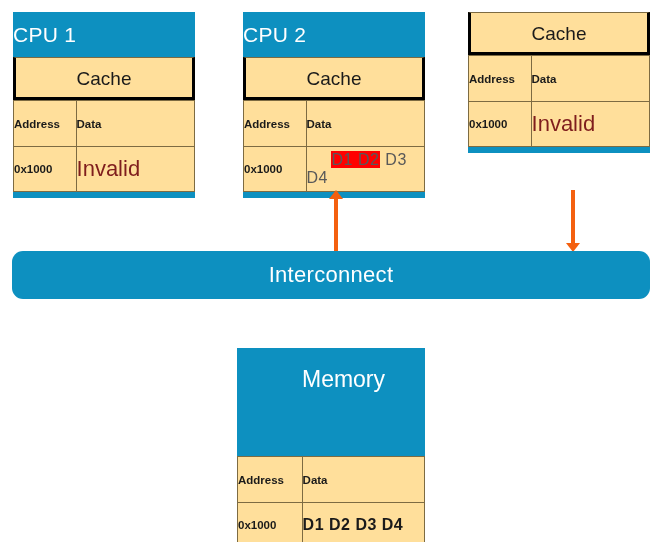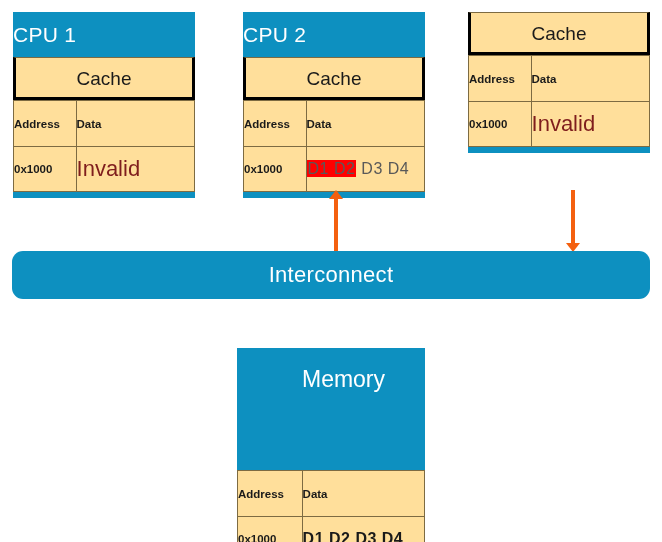--- a/index.html
+++ b/index.html
@@ -78,20 +78,21 @@
   .data-line {
     font-size: 16px;
     font-weight: normal;
     color: #595959;
     letter-spacing: 0.5px;
   }
   .hl {
     background: #ff0000;
     color: #595959;
     padding: 0 1px;
+    margin-left: 24px;
   }
 
   
   .interconnect {
     position: absolute;
     background: #0d90c0;
     color: #ffffff;
     text-align: center;
     font-size: 22px;
     letter-spacing: 0.3px;
@@ -129,21 +130,21 @@
 
   
   .memory-block {
     position: absolute;
     box-sizing: border-box;
   }
   .memory-header {
     background: #0d90c0;
     color: #ffffff;
     font-size: 23px;
-    height: 122px;
+    height: 108px;
     line-height: 62px;
     text-align: center;
     padding-left: 25px;
   }
   .mem-foot {
     background: #0d90c0;
     height: 7px;
   }
   .mem-data {
     font-size: 16px;

